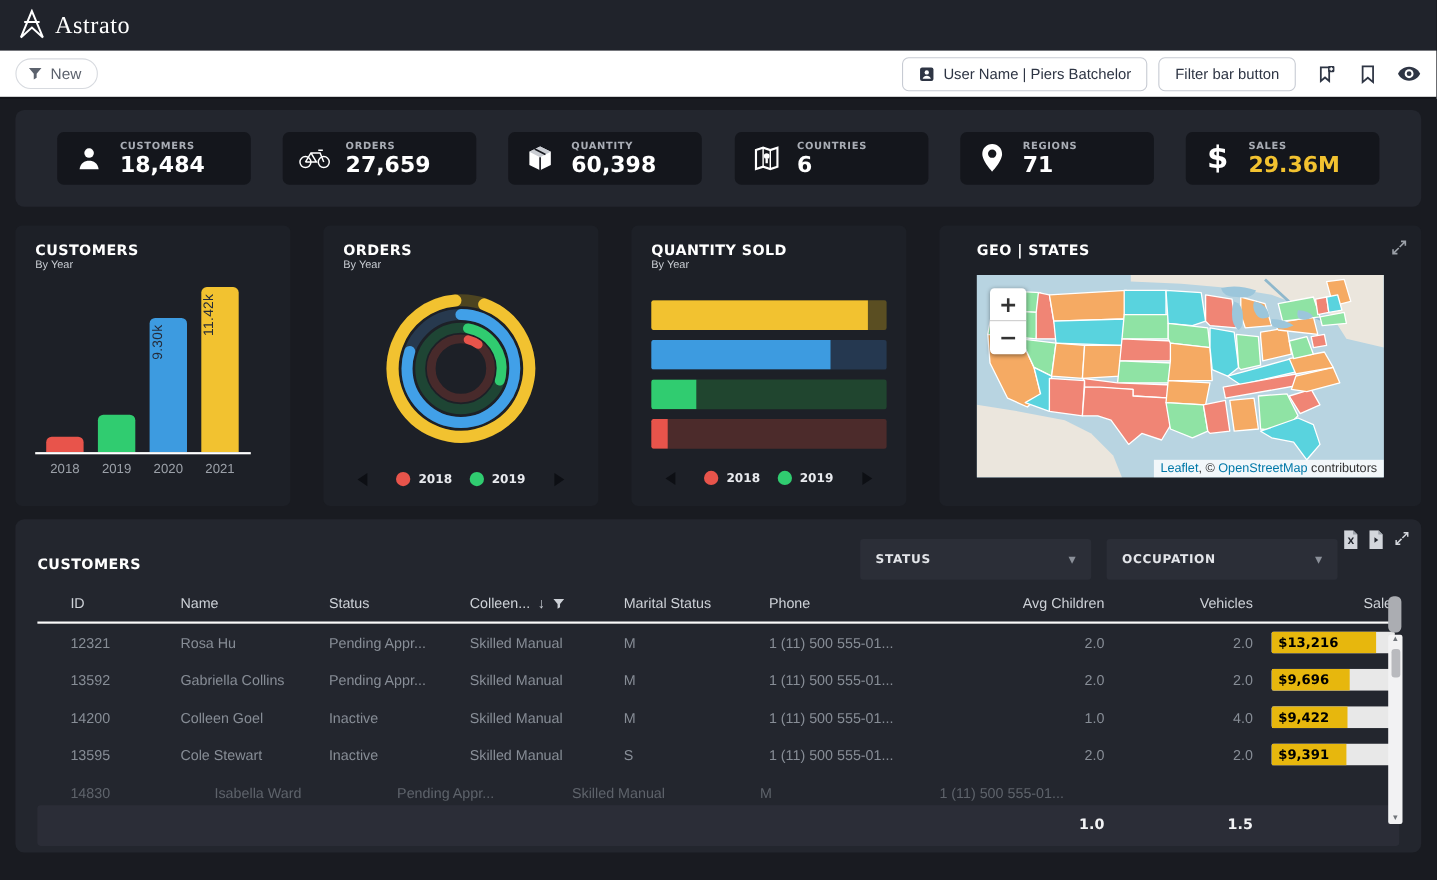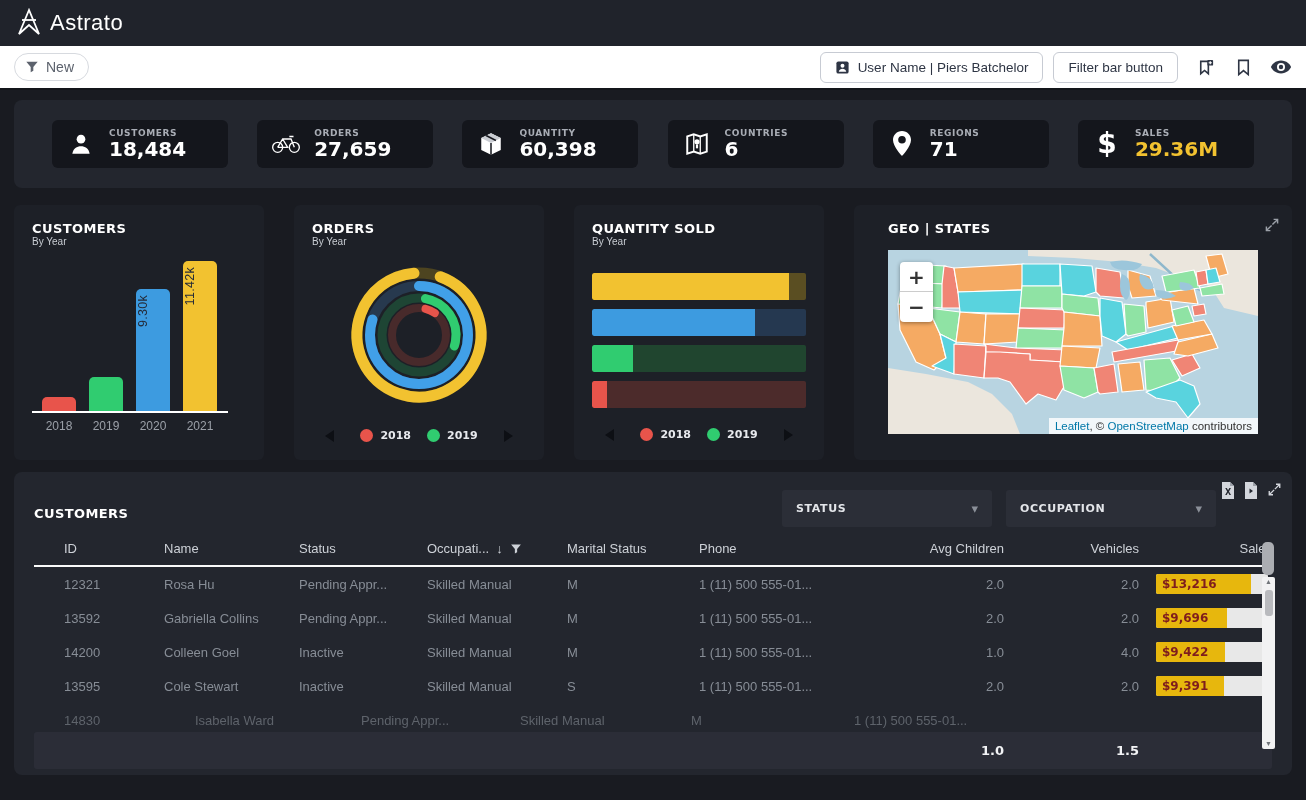--- a/index.html
+++ b/index.html
@@ -2,21 +2,21 @@
 <html><head>
 <meta charset="utf-8">
 <style>
   * { margin:0; padding:0; box-sizing:border-box; }
   html,body { width:1306px; height:800px; overflow:hidden; }
   body { font-family:"Liberation Sans", sans-serif; background:#191B21; color:#fff; }
 
   
   .topnav { height:46px; background:#20232B; display:flex; align-items:center; padding:0 16px; }
   .brand { display:flex; align-items:center; gap:8px; margin-right:38px; }
-  .brand-name { font-family:Liberation Sans, sans-serif; font-size:22px; color:#fff; letter-spacing:.5px; }
+  .brand-name { font-family:Liberation Serif, serif; font-size:22px; color:#fff; letter-spacing:.5px; }
   .nav-item { font-size:13.5px; color:#B7BBC2; margin:0 19px; cursor:pointer; white-space:nowrap; }
   .nav-item.active { color:#E9A33B; }
 
   
   .toolbar { height:44px; background:#ffffff; display:flex; align-items:center; padding:0 14px; border-bottom:2px solid #13151A; }
   .chip { display:inline-flex; align-items:center; gap:7px; border:1px solid #D7DADF; border-radius:16px; padding:5px 14px 5px 10px; color:#5C626D; font-size:14px; background:#fff; }
   .tb-right { margin-left:auto; display:flex; align-items:center; gap:10px; }
   .tb-btn { display:inline-flex; align-items:center; gap:8px; border:1px solid #C7CBD3; border-radius:6px; height:31px; padding:0 14px; font-size:13.5px; color:#2E3544; background:#fff; cursor:pointer; white-space:nowrap; }
   .tb-icon { width:22px; height:22px; display:inline-flex; align-items:center; justify-content:center; cursor:pointer; margin-left:6px; }
 
@@ -87,21 +87,21 @@
   .thead { margin-top:14px; padding-bottom:9px; border-bottom:2px solid #FAFAFA; width:1238px; }
   .th { font-size:13px; color:#CDD1D7; }
   .th.num, .td.num { text-align:right; }
   .th.occ { display:flex; align-items:center; gap:7px; }
   .td:first-child, .th:first-child { padding-left:30px; }
   .trow { height:34px; width:1238px; color:#878D96; font-size:13px; }
   .trow.dim { color:#5E636B;gap:31px; }
   .td { white-space:nowrap; overflow:hidden; }
   .td.sales { display:flex; justify-content:flex-end; padding-right:4px; }
   .sales-bar { width:112px; height:20px; background:#E8E8E8; border-radius:2px; overflow:hidden; display:flex; }
-  .sales-fill { background:#E7B70D; color:#7f1d1d; font-weight:bold; font-size:12px; line-height:20px; padding-left:6px; white-space:nowrap; font-family:"DejaVu Sans", sans-serif; }
+  .sales-fill { background:#E7B70D; color:#000000; font-weight:bold; font-size:12px; line-height:20px; padding-left:6px; white-space:nowrap; font-family:"DejaVu Sans", sans-serif; }
   .sales-bar.faint { opacity:.25; }
 
   .totals { position:absolute; left:20px; bottom:6px; width:1238px; height:37px; background:rgba(44,47,56,.90); border-radius:3px; font-weight:bold; color:#F2F3F5; font-size:13px; font-family:"DejaVu Sans", sans-serif; }
   .totals .td.sales { position:relative; font-size:13.5px; }
   .total-bar-ghost { position:absolute; right:4px; top:8px; width:112px; height:20px; background:rgba(255,255,255,.10); border-radius:2px; }
   .totals .td.sales span { position:relative; z-index:1; line-height:37px; }
 
   
   .sb-cap { position:absolute; right:18px; top:70px; width:12px; height:33px; background:#ABADB2; border-radius:5px; }
   .sb-track { position:absolute; right:17px; top:105px; width:13px; height:172px; background:#F2F2F3; border-radius:2px; display:flex; flex-direction:column; align-items:center; }
@@ -447,21 +447,21 @@
             <path d="M12 3h5v5M17 3l-6.5 6.5M8 17H3v-5M3 17l6.5-6.5"></path>
           </svg>
       </span>
     </div>
 
     <div class="tgrid thead">
         <div class="th"><span>ID</span></div>
         <div class="th"><span>Name</span></div>
         <div class="th"><span>Status</span></div>
         <div class="th occ">
-          <span>Occupati...</span>
+          <span>Colleen...</span>
           <span style="color: rgb(205, 209, 215);">↓</span>
           <span>
             <svg class="ic" width="12" height="12" viewBox="0 0 16 16" fill="#CDD1D7">
               <path d="M1.5 2h13l-5 6v4.2l-3 1.8V8z"></path>
             </svg>
           </span>
         </div>
         <div class="th"><span>Marital Status</span></div>
         <div class="th"><span>Phone</span></div>
         <div class="th num"><span>Avg Children</span></div>

